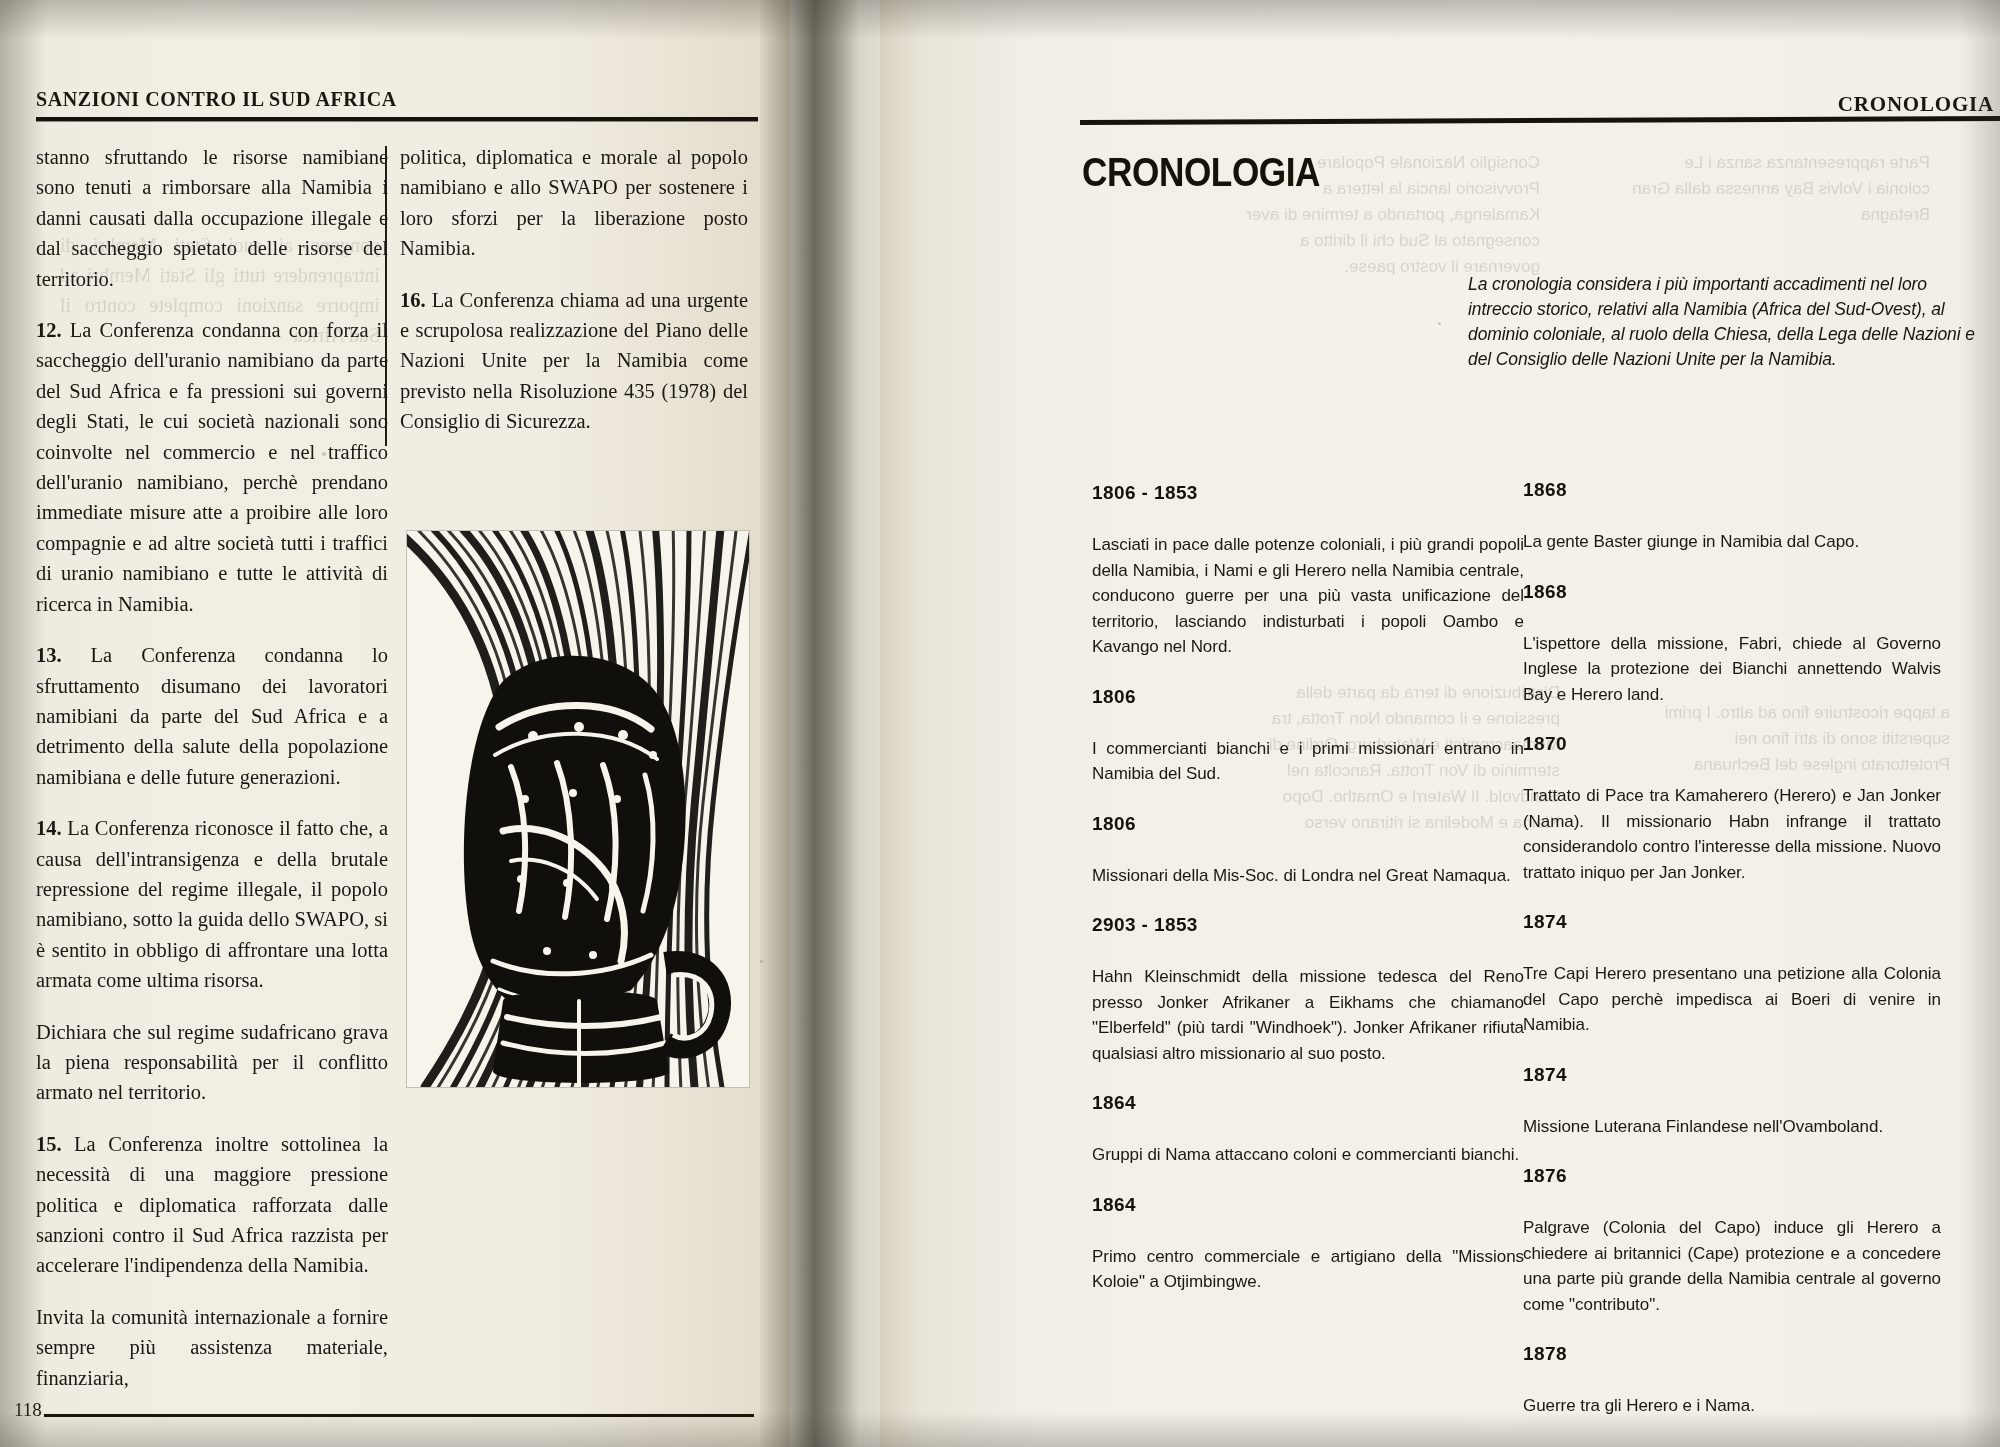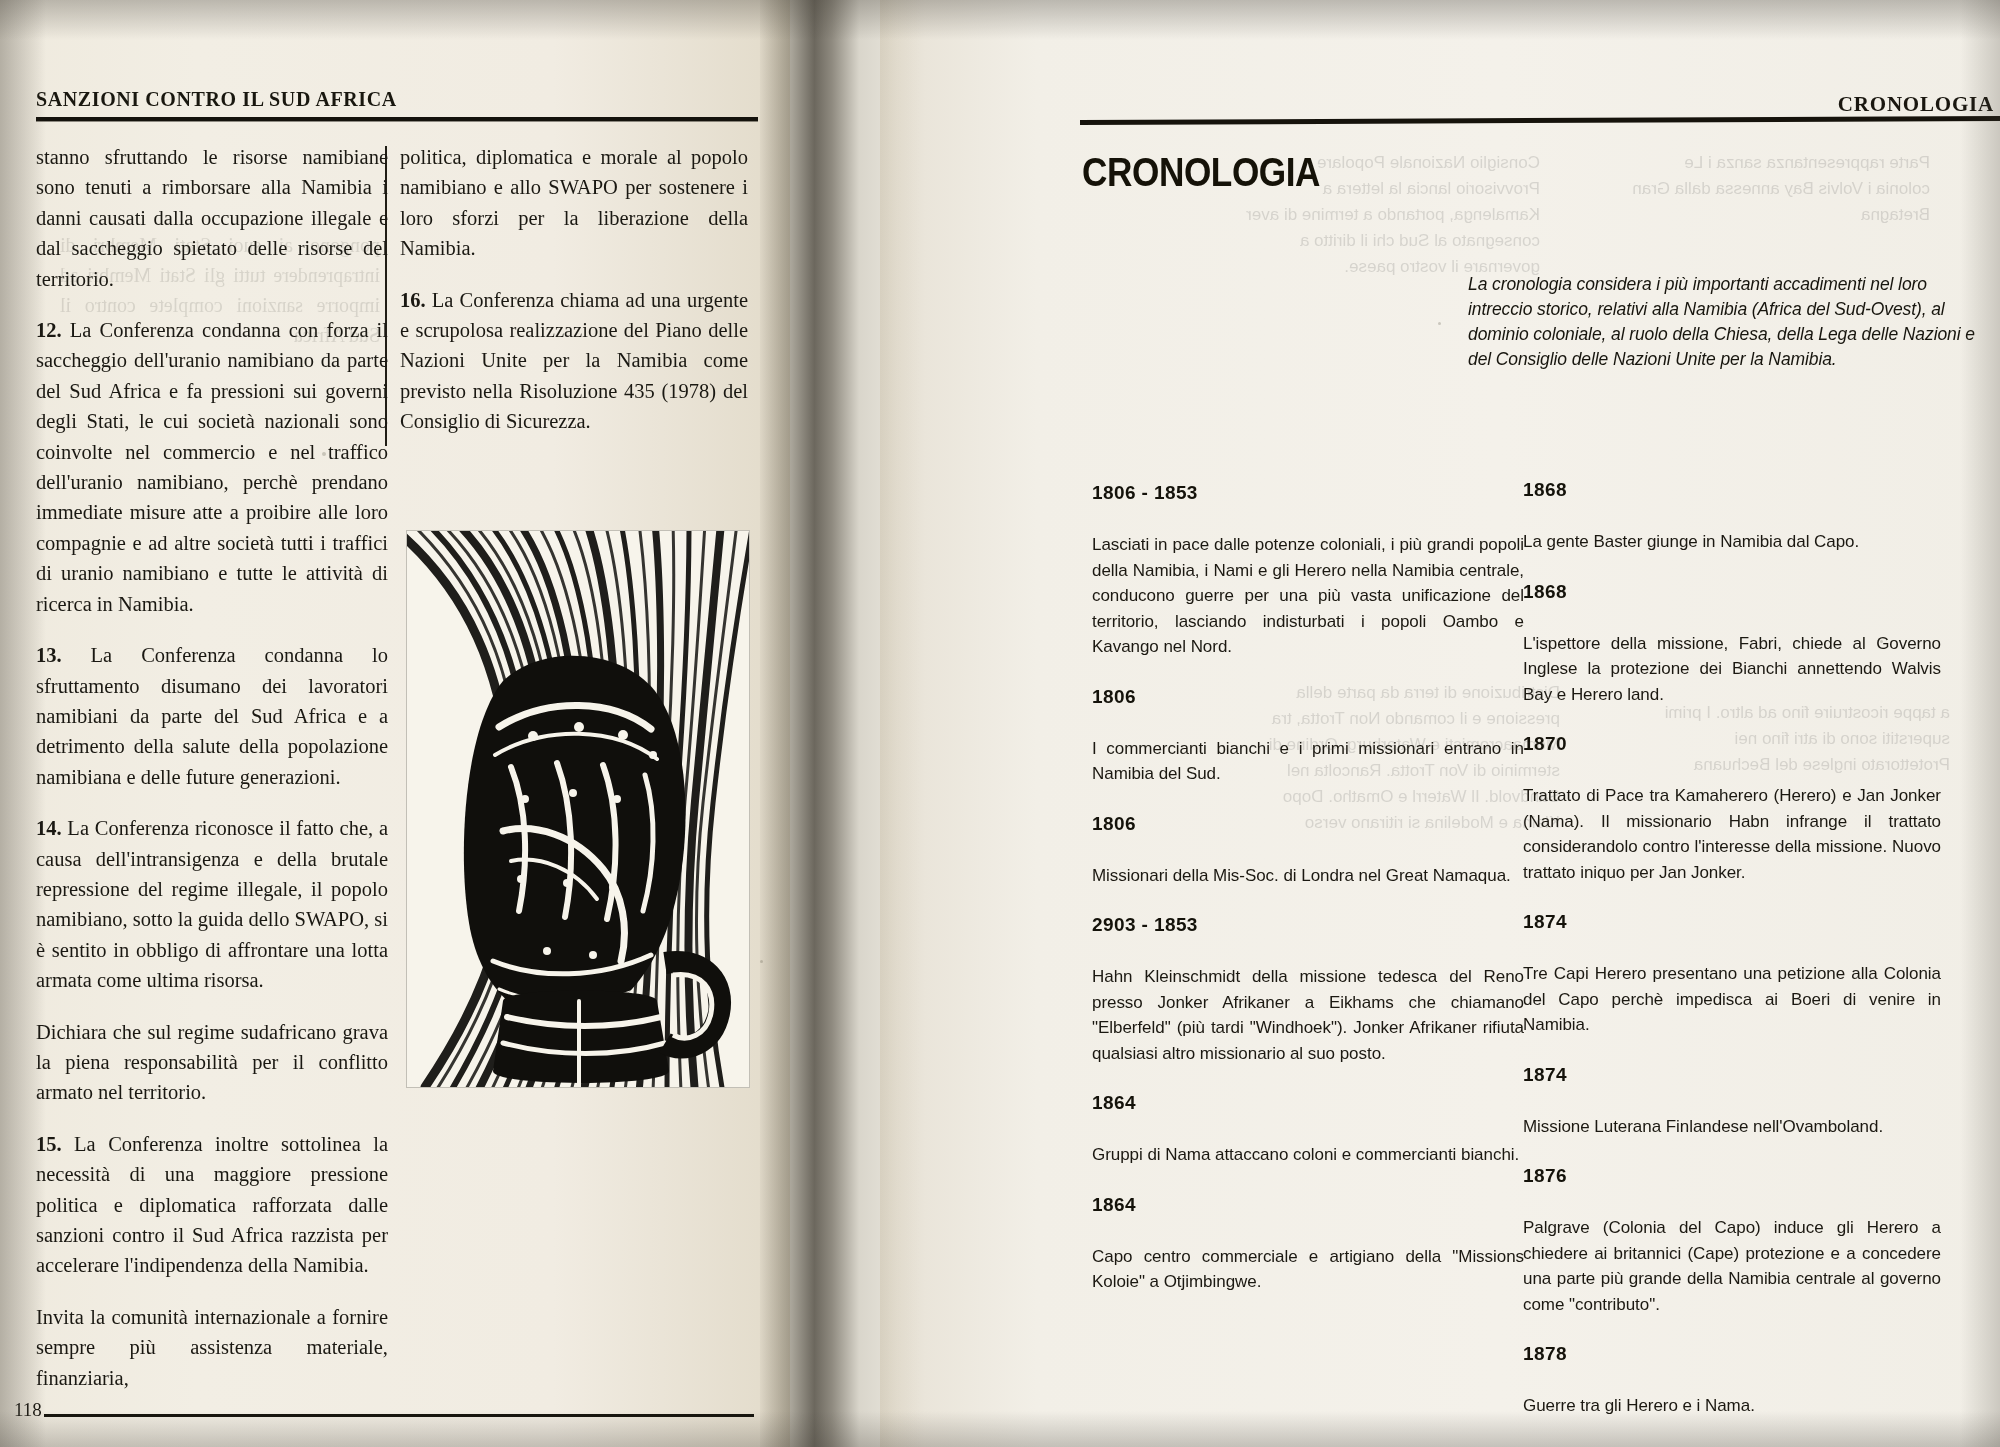--- a/index.html
+++ b/index.html
@@ -269,21 +269,21 @@
     <p>stanno sfruttando le risorse namibiane sono tenuti a rimborsare alla Namibia i danni causati dalla occupazione illegale e dal saccheggio spietato delle risorse del territorio.</p>
     <p><b>12.</b> <span>La Conferenza condanna con forza il saccheggio dell'uranio namibiano da parte del Sud Africa e fa pressioni sui governi degli Stati, le cui società nazionali sono coinvolte nel commercio e nel traffico dell'uranio namibiano, perchè prendano immediate misure atte a proibire alle loro compagnie e ad altre società tutti i traffici di uranio namibiano e tutte le attività di ricerca in Namibia.</span></p>
     <p><b>13.</b> <span>La Conferenza condanna lo sfruttamento disumano dei lavoratori namibiani da parte del Sud Africa e a detrimento della salute della popolazione namibiana e delle future generazioni.</span></p>
     <p><b>14.</b> <span>La Conferenza riconosce il fatto che, a causa dell'intransigenza e della brutale repressione del regime illegale, il popolo namibiano, sotto la guida dello SWAPO, si è sentito in obbligo di affrontare una lotta armata come ultima risorsa.</span></p>
     <p>Dichiara che sul regime sudafricano grava la piena responsabilità per il conflitto armato nel territorio.</p>
     <p><b>15.</b> <span>La Conferenza inoltre sottolinea la necessità di una maggiore pressione politica e diplomatica rafforzata dalle sanzioni contro il Sud Africa razzista per accelerare l'indipendenza della Namibia.</span></p>
     <p>Invita la comunità internazionale a fornire sempre più assistenza materiale, finanziaria,</p>
   </div>
 
   <div class="lcol c2">
-    <p>politica, diplomatica e morale al popolo namibiano e allo SWAPO per sostenere i loro sforzi per la liberazione della Namibia.</p>
+    <p>politica, diplomatica e morale al popolo namibiano e allo SWAPO per sostenere i loro sforzi per la liberazione posto Namibia.</p>
     <p><b>16.</b> <span>La Conferenza chiama ad una urgente e scrupolosa realizzazione del Piano delle Nazioni Unite per la Namibia come previsto nella Risoluzione 435 (1978) del Consiglio di Sicurezza.</span></p>
   </div>
 
   <div class="woodcut">
     <svg width="342" height="556" viewBox="0 0 342 556">
       <defs>
         <clipPath id="frame">
             <rect x="0" y="0" width="342" height="556"></rect>
           </clipPath>
         <clipPath id="fistclip">
@@ -402,21 +402,21 @@
     <div class="entry">
       <div class="year">2903 - 1853</div>
       <div class="body">Hahn Kleinschmidt della missione tedesca del Reno presso Jonker Afrikaner a Eikhams che chiamano "Elberfeld" (più tardi "Windhoek"). Jonker Afrikaner rifiuta qualsiasi altro missionario al suo posto.</div>
     </div>
     <div class="entry">
       <div class="year">1864</div>
       <div class="body">Gruppi di Nama attaccano coloni e commercianti bianchi.</div>
     </div>
     <div class="entry">
       <div class="year">1864</div>
-      <div class="body">Capo centro commerciale e artigiano della "Missions Koloie" a Otjimbingwe.</div>
+      <div class="body">Primo centro commerciale e artigiano della "Missions Koloie" a Otjimbingwe.</div>
     </div>
   </div>
 
   <div class="chron-col right">
     <div class="entry">
       <div class="year">1868</div>
       <div class="body">La gente Baster giunge in Namibia dal Capo.</div>
     </div>
     <div class="entry">
       <div class="year">1868</div>

